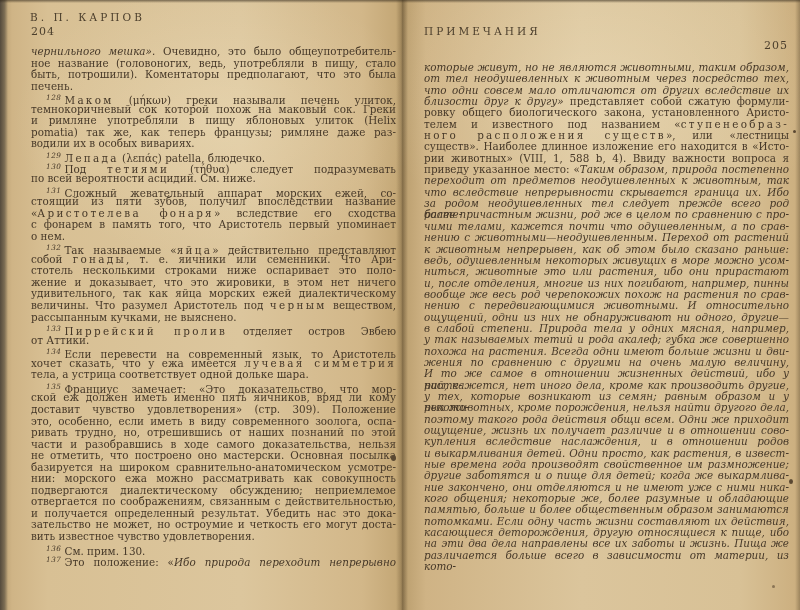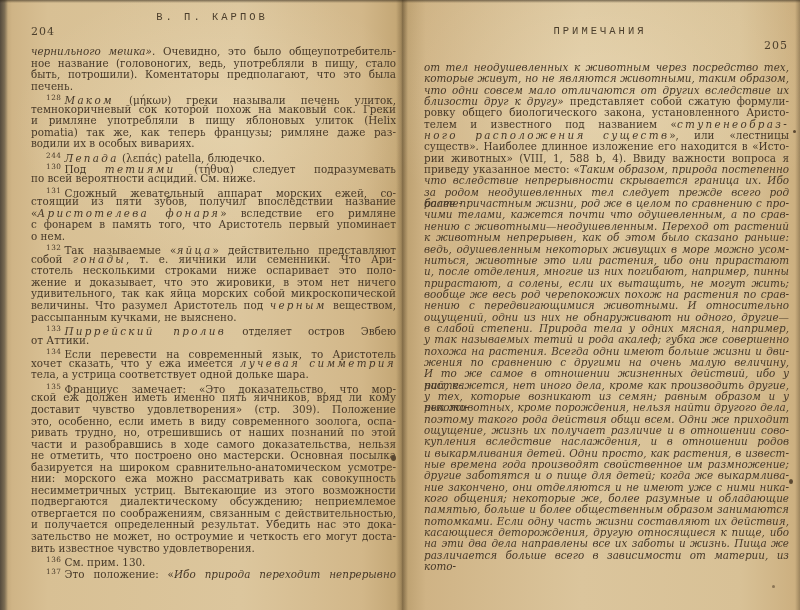--- a/index.html
+++ b/index.html
@@ -36,37 +36,37 @@
     background:linear-gradient(180deg,rgba(52,42,28,.6),rgba(0,0,0,0));
   }
   .edge-right{
     position:absolute;right:0;top:0;width:5px;height:610px;
     background:linear-gradient(270deg,rgba(70,56,34,.35),rgba(0,0,0,0));
   }
   
   .pnum{position:absolute;font-size:11px;letter-spacing:1px;color:#4b3e2c;margin-top:16px;}
   .pnum-left{left:31px;top:9px;}
   .pnum-right{left:764px;top:23px;}
-  .running{position:absolute;text-align:center;font-size:10.5px;letter-spacing:3px;color:#4b3e2c;font-family:Liberation Mono, monospace;}
+  .running{position:absolute;text-align:left;font-size:10.5px;letter-spacing:3px;color:#4b3e2c;}
   .running-left{left:30px;top:11px;width:364px;}
   .running-right{left:424px;top:25px;width:352px;}
   
   .tb{position:absolute;width:365px;}
   .tb-left{left:31px;top:46px;}
   .tb-right{left:424px;top:62px;}
   .line{
     font-size:10.4px;line-height:11.55px;height:11.55px;
     text-align:left;color:#463828;
   }
   .tb-right .line{line-height:11.35px;height:11.35px;}
   .line.just{text-align:justify;text-align-last:justify;}
   .line.ind{text-indent:15px;}
   .it{font-style:italic;}
-  .sp{letter-spacing:2.3px;font-style:italic;}
-  .sup{font-size:7.3px;vertical-align:4px;letter-spacing:.5px;margin-right:3px;}
+  .sp{letter-spacing:2.3px;}
+  .sup{font-size:7.3px;vertical-align:4px;letter-spacing:.5px;margin-right:3px;font-style:italic;}
   
   .speck{position:absolute;background:#5a4832;border-radius:50%;}
   .speck-a{left:391px;top:455px;width:5px;height:6px;}
   .speck-b{left:789px;top:479px;width:4px;height:5px;}
   .speck-c{left:793px;top:130px;width:3px;height:3px;}
   .speck-d{left:772px;top:585px;width:3px;height:3px;opacity:.6;}
 </style>
 </head>
 <body>
 
@@ -85,79 +85,78 @@
   <div class="tb tb-left">
       <div class="line just"><span class="it">чернильного мешка».</span><span> Очевидно, это было общеупотребитель-</span></div>
       <div class="line just"><span>ное название (головоногих, ведь, употребляли в пищу, стало</span></div>
       <div class="line just"><span>быть, потрошили). Коментаторы предполагают, что это была</span></div>
       <div class="line"><span>печень.</span></div>
       <div class="line just ind"><span class="sup">128</span><span class="sp">Маком</span><span> (μήκων) греки называли печень улиток,</span></div>
       <div class="line just"><span>темнокоричневый сок которой похож на маковый сок. Греки</span></div>
       <div class="line just"><span>и римляне употребляли в пищу яблоновых улиток (Helix</span></div>
       <div class="line just"><span>pomatia) так же, как теперь французы; римляне даже раз-</span></div>
       <div class="line"><span>водили их в особых вивариях.</span></div>
-      <div class="line ind"><span class="sup">244</span><span class="sp">Лепада</span><span> (λεπάς) patella, блюдечко.</span></div>
+      <div class="line ind"><span class="sup">129</span><span class="sp">Лепада</span><span> (λεπάς) patella, блюдечко.</span></div>
       <div class="line just ind"><span class="sup">130</span><span>Под </span><span class="sp">тетиями</span><span> (τήθυα) следует подразумевать</span></div>
       <div class="line"><span>по всей вероятности асцидий. См. ниже.</span></div>
       <div class="line just ind"><span class="sup">131</span><span>Сложный жевательный аппарат морских ежей, со-</span></div>
       <div class="line just"><span>стоящий из пяти зубов, получил впоследствии название</span></div>
-      <div class="line just"><span>«</span><span class="sp">Аристотелева фонаря</span><span>» вследствие его римляне</span></div>
+      <div class="line just"><span>«</span><span class="sp">Аристотелева фонаря</span><span>» вследствие его сходства</span></div>
       <div class="line just"><span>с фонарем в память того, что Аристотель первый упоминает</span></div>
       <div class="line"><span>о нем.</span></div>
       <div class="line just ind"><span class="sup">132</span><span>Так называемые «</span><span class="sp">яйца</span><span>» действительно представляют</span></div>
       <div class="line just"><span>собой </span><span class="sp">гонады</span><span>, т. е. яичники или семенники. Что Ари-</span></div>
       <div class="line just"><span>стотель несколькими строками ниже оспаривает это поло-</span></div>
       <div class="line just"><span>жение и доказывает, что это жировики, в этом нет ничего</span></div>
-      <div class="line just"><span>удивительного, так как яйца морских собой микроскопической</span></div>
+      <div class="line just"><span>удивительного, так как яйца морских ежей диалектическому</span></div>
       <div class="line just"><span>величины. Что разумел Аристотель под </span><span class="sp">черным</span><span> веществом,</span></div>
       <div class="line"><span>рассыпанным кучками, не выяснено.</span></div>
       <div class="line just ind"><span class="sup">133</span><span class="sp">Пиррейский пролив</span><span> отделяет остров Эвбею</span></div>
       <div class="line"><span>от Аттики.</span></div>
       <div class="line just ind"><span class="sup">134</span><span>Если перевести на современный язык, то Аристотель</span></div>
       <div class="line just"><span>хочет сказать, что у ежа имеется </span><span class="sp">лучевая симметрия</span></div>
       <div class="line"><span>тела, а устрица соответствует одной дольке шара.</span></div>
       <div class="line just ind"><span class="sup">135</span><span>Франциус замечает: «Это доказательство, что мор-</span></div>
       <div class="line just"><span>ской еж должен иметь именно пять яичников, вряд ли кому</span></div>
       <div class="line just"><span>доставит чувство удовлетворения» (стр. 309). Положение</span></div>
       <div class="line just"><span>это, особенно, если иметь в виду современного зоолога, оспа-</span></div>
       <div class="line just"><span>ривать трудно, но, отрешившись от наших познаний по этой</span></div>
       <div class="line just"><span>части и разобравшись в ходе самого доказательства, нельзя</span></div>
       <div class="line just"><span>не отметить, что построено оно мастерски. Основная посылка</span></div>
       <div class="line just"><span>базируется на широком сравнительно-анатомическом усмотре-</span></div>
       <div class="line just"><span>нии: морского ежа можно рассматривать как совокупность</span></div>
-      <div class="line just"><span>несимметричных устриц. Вытекающие из этого возможности</span></div>
       <div class="line just"><span>подвергаются диалектическому обсуждению; неприемлемое</span></div>
       <div class="line just"><span>отвергается по соображениям, связанным с действительностью,</span></div>
       <div class="line just"><span>и получается определенный результат. Убедить нас это дока-</span></div>
       <div class="line just"><span>зательство не может, но остроумие и четкость его могут доста-</span></div>
       <div class="line"><span>вить известное чувство удовлетворения.</span></div>
       <div class="line ind"><span class="sup">136</span><span>См. прим. 130.</span></div>
       <div class="line just ind"><span class="sup">137</span><span>Это положение: «</span><span class="it">Ибо природа переходит непрерывно</span></div>
     </div>
   <div class="tb tb-right">
+      <div class="line just"><span class="it">которые живут, но не являются животными, таким образом,</span></div>
       <div class="line just"><span class="it">от тел неодушевленных к животным через посредство тех,</span></div>
-      <div class="line just"><span class="it">которые живут, но не являются животными, таким образом,</span></div>
       <div class="line just"><span class="it">что одни совсем мало отличаются от других вследствие их</span></div>
       <div class="line just"><span class="it">близости друг к другу»</span><span> представляет собой сжатую формули-</span></div>
       <div class="line just"><span>ровку общего биологического закона, установленного Аристо-</span></div>
       <div class="line just"><span>телем и известного под названием «</span><span class="sp">ступенеобраз-</span></div>
       <div class="line just"><span class="sp">ного расположения существ</span><span>», или «лестницы</span></div>
       <div class="line just"><span>существ». Наиболее длинное изложение его находится в «Исто-</span></div>
       <div class="line just"><span>рии животных» (VIII, 1, 588 b, 4). Ввиду важности вопроса я</span></div>
       <div class="line just"><span>приведу указанное место: «</span><span class="it">Таким образом, природа постепенно</span></div>
+      <div class="line just"><span class="it">переходит от предметов неодушевленных к животным, так</span></div>
       <div class="line just"><span class="it">что вследствие непрерывности скрывается граница их. Ибо</span></div>
       <div class="line just"><span class="it">за родом неодушевленных тел следует прежде всего род расте-</span></div>
       <div class="line just"><span class="it">более причастным жизни, род же в целом по сравнению с про-</span></div>
       <div class="line just"><span class="it">чими телами, кажется почти что одушевленным, а по срав-</span></div>
       <div class="line just"><span class="it">нению с животными—неодушевленным. Переход от растений</span></div>
       <div class="line just"><span class="it">к животным непрерывен, как об этом было сказано раньше:</span></div>
       <div class="line just"><span class="it">ведь, одушевленным некоторых живущих в море можно усом-</span></div>
       <div class="line just"><span class="it">ниться, животные это или растения, ибо они прирастают</span></div>
       <div class="line just"><span class="it">и, после отделения, многие из них погибают, например, пинны</span></div>
-      <div class="line just"><span class="it">прирастают, а солены, если их вытащить, не могут жить;</span></div>
       <div class="line just"><span class="it">вообще же весь род черепокожих похож на растения по срав-</span></div>
       <div class="line just"><span class="it">нению с передвигающимися животными. И относительно</span></div>
       <div class="line just"><span class="it">ощущений, одни из них не обнаруживают ни одного, другие—</span></div>
       <div class="line just"><span class="it">в слабой степени. Природа тела у одних мясная, например,</span></div>
       <div class="line just"><span class="it">у так называемых тетий и рода акалеф; губка же совершенно</span></div>
       <div class="line just"><span class="it">похожа на растения. Всегда одни имеют больше жизни и дви-</span></div>
       <div class="line just"><span class="it">жения по сравнению с другими на очень малую величину,</span></div>
       <div class="line just"><span class="it">И то же самое в отношении жизненных действий, ибо у расте-</span></div>
       <div class="line just"><span class="it">ний, кажется, нет иного дела, кроме как производить другие,</span></div>
       <div class="line just"><span class="it">у тех, которые возникают из семян; равным образом и у некото-</span></div>

